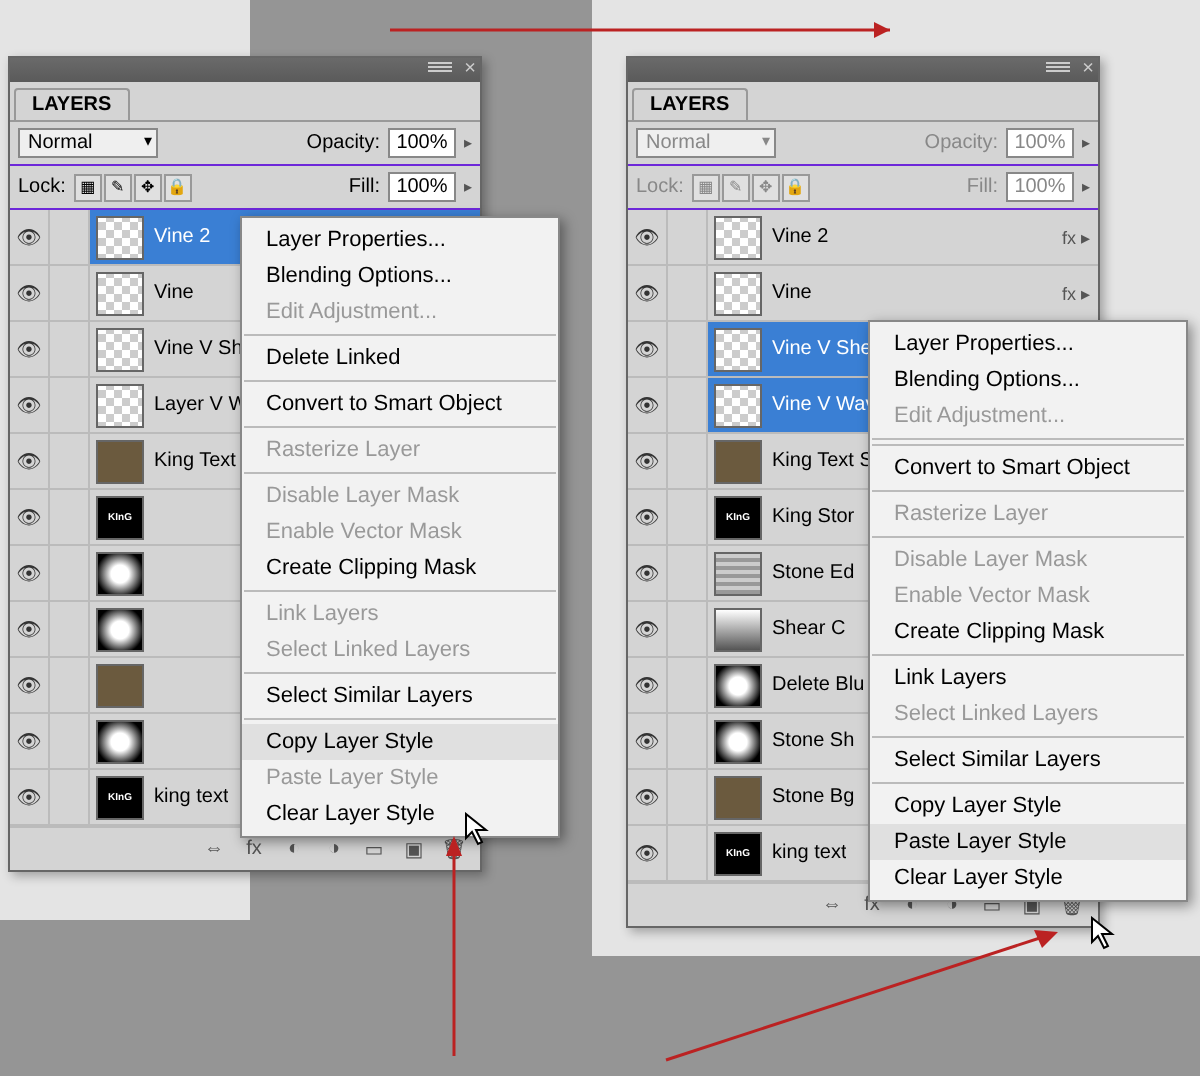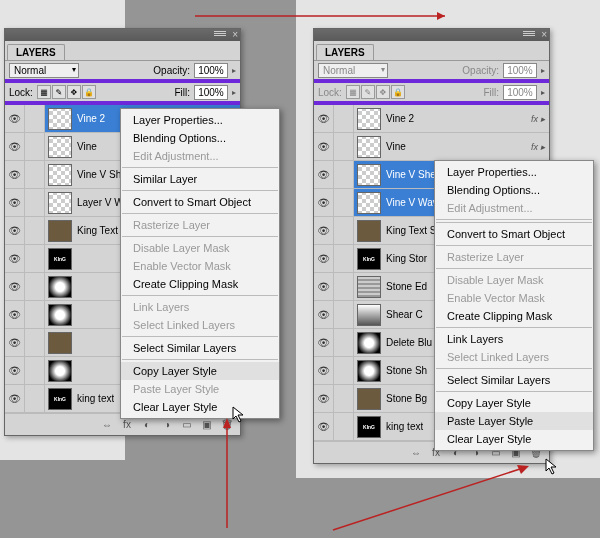--- a/index.html
+++ b/index.html
@@ -8,21 +8,21 @@
   .canvas-l { left: 0; top: 0; width: 125px; height: 460px; }
   .canvas-r { left: 296px; top: 0; width: 304px; height: 478px; }
   
   .panel { position: absolute; width: 237px; background: #d4d4d4; border: 1px solid #666; box-shadow: 2px 2px 5px rgba(0,0,0,.3); font-size: 10px; }
   .panel-head { height: 12px; background: linear-gradient(#6a6a6a,#5a5a5a); position: relative; }
   .panel-close { position: absolute; right: 2px; top: 0; color: #ccc; font-size: 10px; cursor: pointer; }
   .panel-menu { position: absolute; right: 14px; top: 1px; width: 12px; height: 8px; }
   .panel-menu span { display:block; height:1px; background:#ccc; margin:1px 0;}
   .tab-row { height: 20px; background: #d4d4d4; border-bottom: 1px solid #999; display:flex; align-items:flex-end;}
   .tab { background:#d4d4d4; border:1px solid #999; border-bottom:none; padding:2px 8px; font-size:10px; font-weight:bold; margin-left:2px; border-radius:2px 2px 0 0;}
-  .ctrl-row { height: 22px; display:flex; align-items:center; padding:0 4px; border-bottom:4px solid #6d28d9; gap:4px; font-size:10px;}
+  .ctrl-row { height: 22px; display:flex; align-items:center; padding:0 4px; border-bottom:1px solid #6d28d9; gap:4px; font-size:10px;}
   .ctrl-row.dim { color:#888;}
   .select { background:#efefef; border:1px solid #888; padding:1px 12px 1px 4px; font-size:10px; position:relative; width:70px;}
   .select::after{content:'▾'; position:absolute; right:2px; font-size:8px;}
   .pct { background:#fff; border:1px solid #888; padding:1px 2px; width:34px; font-size:10px;text-align:center;}
   .arrow-r { font-size:8px; color:#555;}
   .lock-icons { display:flex; gap:1px;}
   .lock-icon { width:14px; height:14px; border:1px solid #999; background:#e0e0e0; display:flex; align-items:center; justify-content:center; font-size:8px;}
   
   .layers { max-height: 360px; overflow:hidden;}
   .layer-row { height:28px; display:flex; align-items:center; border-bottom:1px solid #bbb; background:#d4d4d4; cursor:pointer;}
@@ -31,21 +31,21 @@
   .eye { font-size:10px; color:#333;}
   .lock-col { width:20px; height:100%; border-right:1px solid #bbb; background:#d4d4d4;}
   .thumb { width:24px; height:22px; margin:0 3px; border:1px solid #666; background:#fff; flex-shrink:0;}
   .checker { background: repeating-conic-gradient(#ccc 0% 25%, #fff 0% 50%) 0/8px 8px;}
   .texture { background: #6b5a3e;}
   .blackbox { background: #000; color:#fff; display:flex; align-items:center; justify-content:center; font-size:5px; font-weight:bold;}
   .radial { background: radial-gradient(circle, #fff 30%, #000 80%);}
   .linear-v { background: linear-gradient(#fff,#555);}
   .stripes { background: repeating-linear-gradient(0deg,#999 0 2px,#ccc 2px 4px);}
   .lname { font-size:10px; padding-left:2px; white-space:nowrap; overflow:hidden;}
-  .fx { margin-left:auto; margin-right:4px; font-size:9px; font-style:italic; color:#555;}
+  .fx { margin-left:auto; margin-right:4px; font-size:9px; color:#555;}
   
   .panel-footer { height:22px; background:#d4d4d4; border-top:1px solid #bbb; display:flex; align-items:center; justify-content:flex-end; gap:6px; padding:0 6px;}
   .footer-icon { width:14px; height:14px; color:#555; font-size:10px; display:flex; align-items:center; justify-content:center;}
   
   .ctx-menu { position:absolute; background:#f2f2f2; border:1px solid #888; box-shadow:2px 2px 6px rgba(0,0,0,.4); font-size:11px; padding:2px 0; width:160px;}
   .ctx-item { padding:3px 12px; cursor:default;}
   .ctx-item.hover { background:#e0e0e0;}
   .ctx-item.disabled { color:#999;}
   .ctx-sep { height:1px; background:#bbb; margin:2px 1px;}
   
@@ -331,21 +331,21 @@
     <span class="footer-icon">▣</span>
     <span class="footer-icon">🗑</span>
   </div>
 </div>
 
 <div class="ctx-menu" id="ctx-left" style="left:120px; top:108px;">
     <div class="ctx-item">Layer Properties...</div>
     <div class="ctx-item">Blending Options...</div>
     <div class="ctx-item disabled">Edit Adjustment...</div>
     <div class="ctx-sep"></div>
-    <div class="ctx-item">Similar Layer</div>
+    <div class="ctx-item">Delete Linked</div>
     <div class="ctx-sep"></div>
     <div class="ctx-item">Convert to Smart Object</div>
     <div class="ctx-sep"></div>
     <div class="ctx-item disabled">Rasterize Layer</div>
     <div class="ctx-sep"></div>
     <div class="ctx-item disabled">Disable Layer Mask</div>
     <div class="ctx-item disabled">Enable Vector Mask</div>
     <div class="ctx-item">Create Clipping Mask</div>
     <div class="ctx-sep"></div>
     <div class="ctx-item disabled">Link Layers</div>

